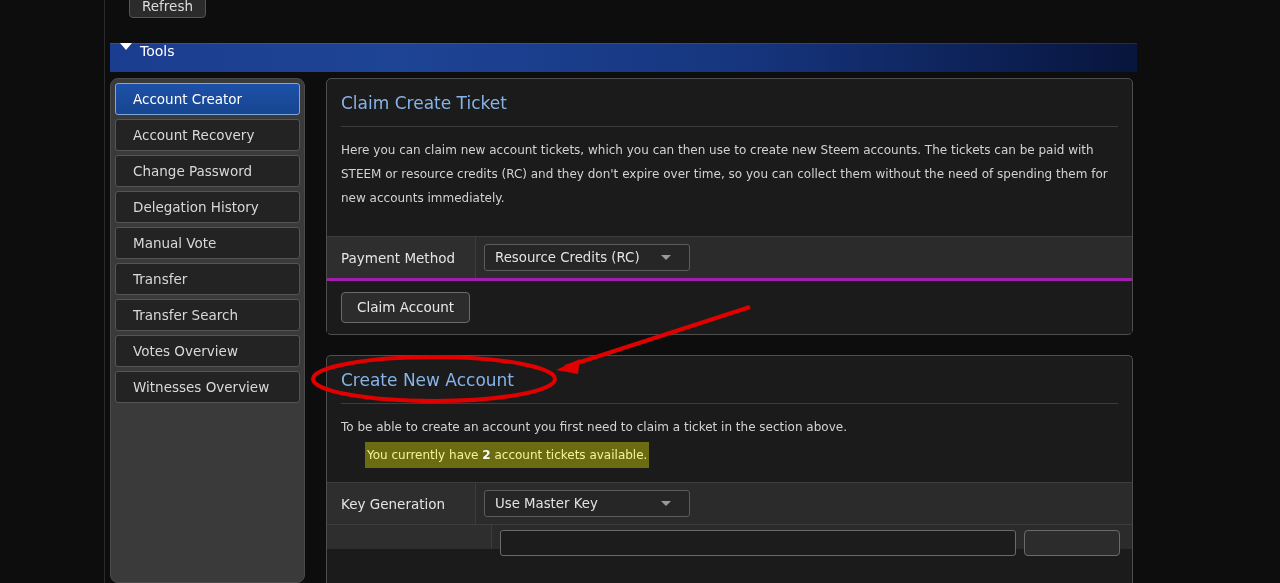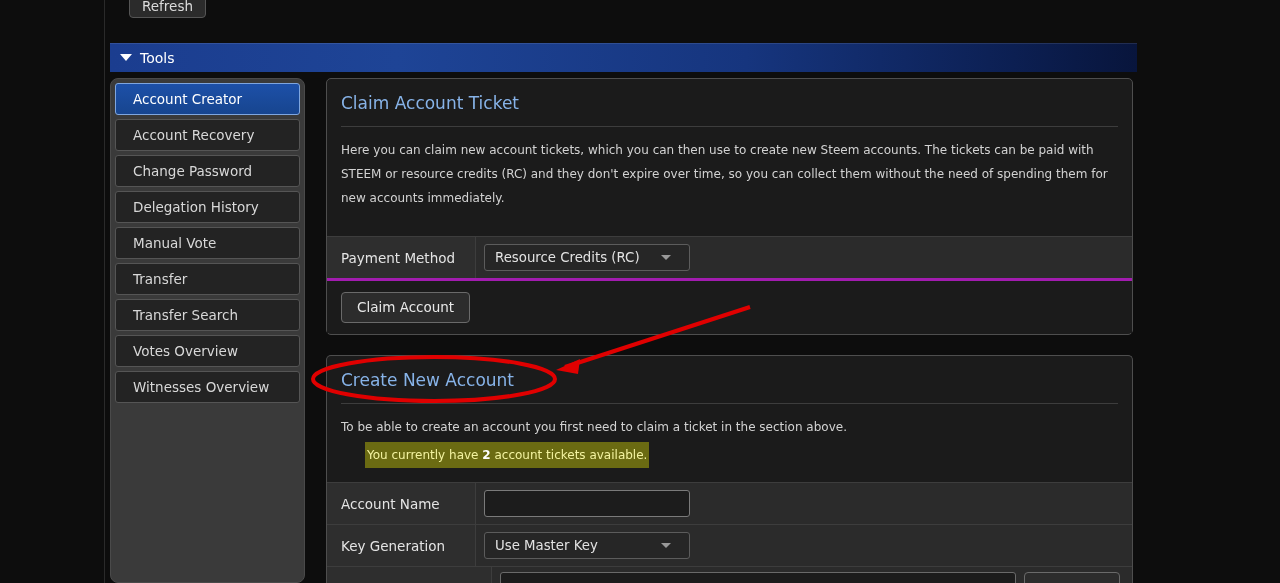--- a/index.html
+++ b/index.html
@@ -29,21 +29,21 @@
     position: absolute; left: 104px; top: 0; width: 1px; height: 583px;
     background: #2a2a2a;
   }
 
   
   .tools-bar {
     position: absolute; left: 110px; top: 43px;
     width: 1027px; height: 29px;
     border-radius: 0;
     background: linear-gradient(to right, #1b3d8f 0%, #1e4496 28%, #16357e 62%, #0c1f52 88%, #08153c 100%);
-    display: flex; align-items: center;
+    display: flex; align-items: flex-start;
     padding-left: 10px;
     box-shadow: inset 0 1px 0 rgba(255,255,255,0.10);
   }
   .tools-arrow {
     width: 0; height: 0;
     border-left: 6px solid transparent;
     border-right: 6px solid transparent;
     border-top: 7px solid #ffffff;
     margin-right: 8px;
   }
@@ -226,21 +226,21 @@
       </div>
       <div class="side-item">
         <span>Votes Overview</span>
       </div>
       <div class="side-item">
         <span>Witnesses Overview</span>
       </div>
     </div>
 
   <div class="panel" id="panel-claim">
-    <div class="panel-title">Claim Account Ticket</div>
+    <div class="panel-title">Claim Create Ticket</div>
     <div class="panel-sep"></div>
     <div class="panel-desc">Here you can claim new account tickets, which you can then use to create new Steem accounts. The tickets can be paid with STEEM or resource credits (RC) and they don't expire over time, so you can collect them without the need of spending them for new accounts immediately.</div>
     <div style="position:absolute; left:0; top:157px; width:100%;">
       <div class="form-row">
         <div class="form-label">Payment Method</div>
         <div class="form-field">
           <div class="select-box">
             <span>Resource Credits (RC)</span>
             <span class="caret"></span>
           </div>
@@ -256,26 +256,20 @@
     <div class="panel-title">Create New Account</div>
     <div class="panel-sep"></div>
     <div class="panel-desc">
       <div>To be able to create an account you first need to claim a ticket in the section above.</div>
       <div style="margin-top:3px;">
         <span class="highlight-line"><span>You currently have </span><b>2</b><span> account tickets available.</span></span>
       </div>
     </div>
     <div style="position:absolute; left:0; top:126px; width:100%;">
       <div class="form-row">
-        <div class="form-label">Account Name</div>
-        <div class="form-field">
-          <input class="text-input" value="" style="">
-        </div>
-      </div>
-      <div class="form-row">
         <div class="form-label">Key Generation</div>
         <div class="form-field">
           <div class="select-box">
             <span>Use Master Key</span>
             <span class="caret"></span>
           </div>
         </div>
       </div>
       <div class="partial-row">
         <div class="partial-label"></div>

